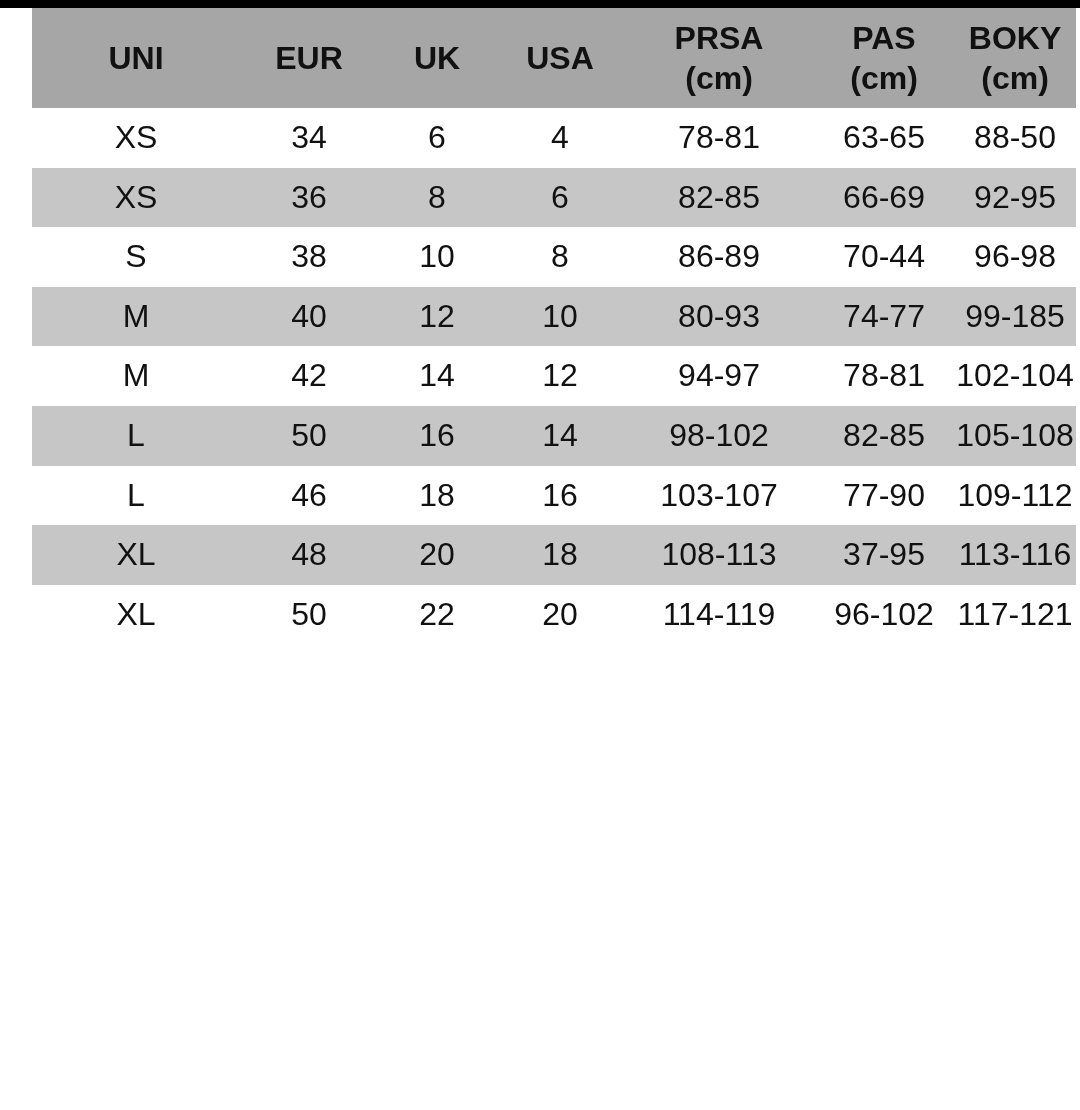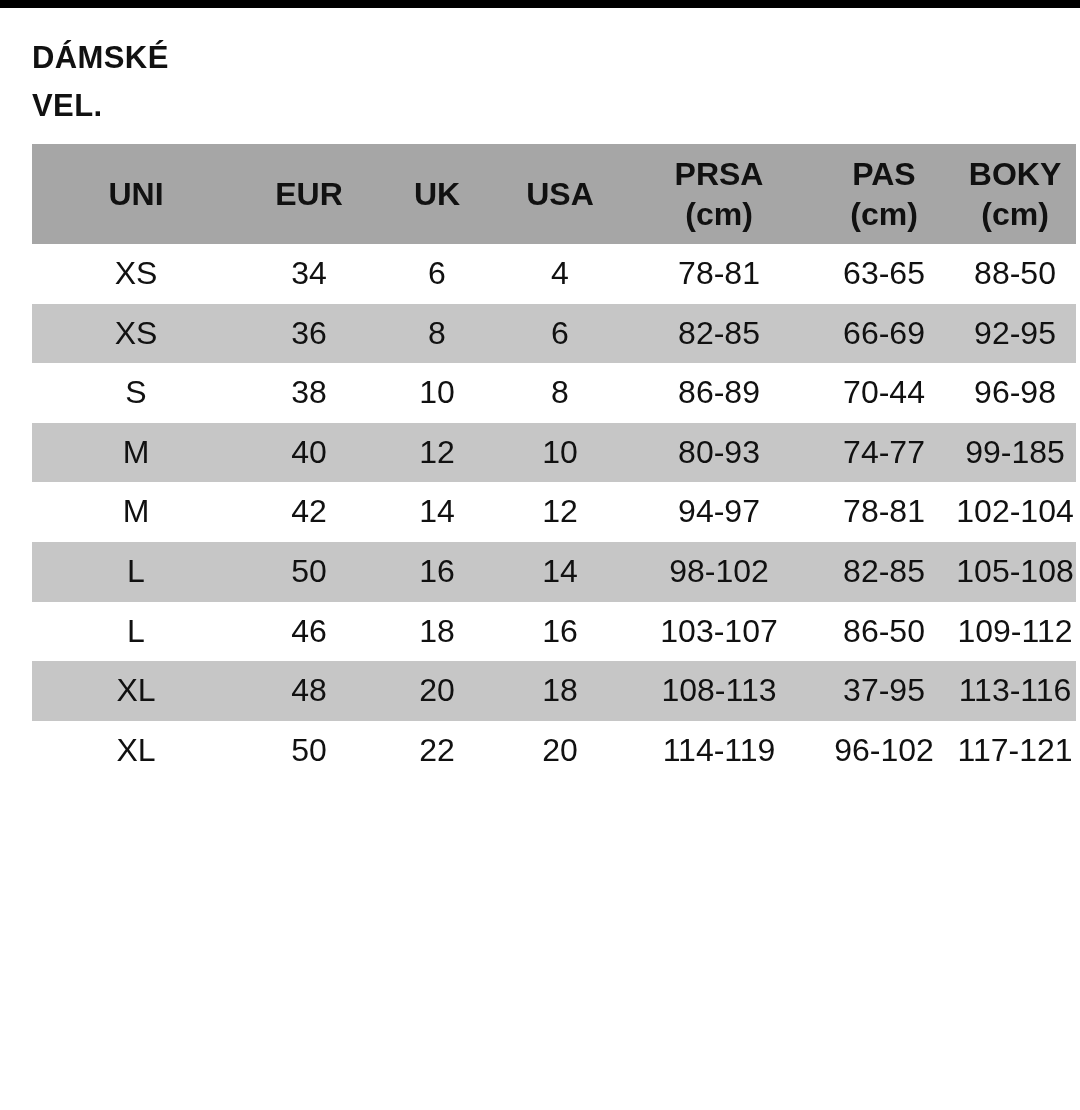--- a/index.html
+++ b/index.html
@@ -73,24 +73,20 @@
   .hdr-two-line .l1 { display: block; }
   .hdr-two-line .l2 { display: block; }
 </style>
 </head>
 <body>
 
 <div class="top-bar"></div>
 
 <div class="page">
 
-  <div class="title-block">
-    <div class="title-line">DÁMSKÉ</div>
-    <div class="title-line">VEL.</div>
-  </div>
 
   <table class="size-table">
     <colgroup>
       <col class="c-uni">
         <col class="c-eur">
         <col class="c-uk">
         <col class="c-usa">
       <col class="c-prsa">
         <col class="c-pas">
         <col class="c-boky">
@@ -179,21 +175,21 @@
         <td>98-102</td>
         <td>82-85</td>
         <td>105-108</td>
       </tr>
       <tr class="row-light">
         <td>L</td>
         <td>46</td>
         <td>18</td>
         <td>16</td>
         <td>103-107</td>
-        <td>86-50</td>
+        <td>77-90</td>
         <td>109-112</td>
       </tr>
       <tr class="row-dark">
         <td>XL</td>
         <td>48</td>
         <td>20</td>
         <td>18</td>
         <td>108-113</td>
         <td>37-95</td>
         <td>113-116</td>

